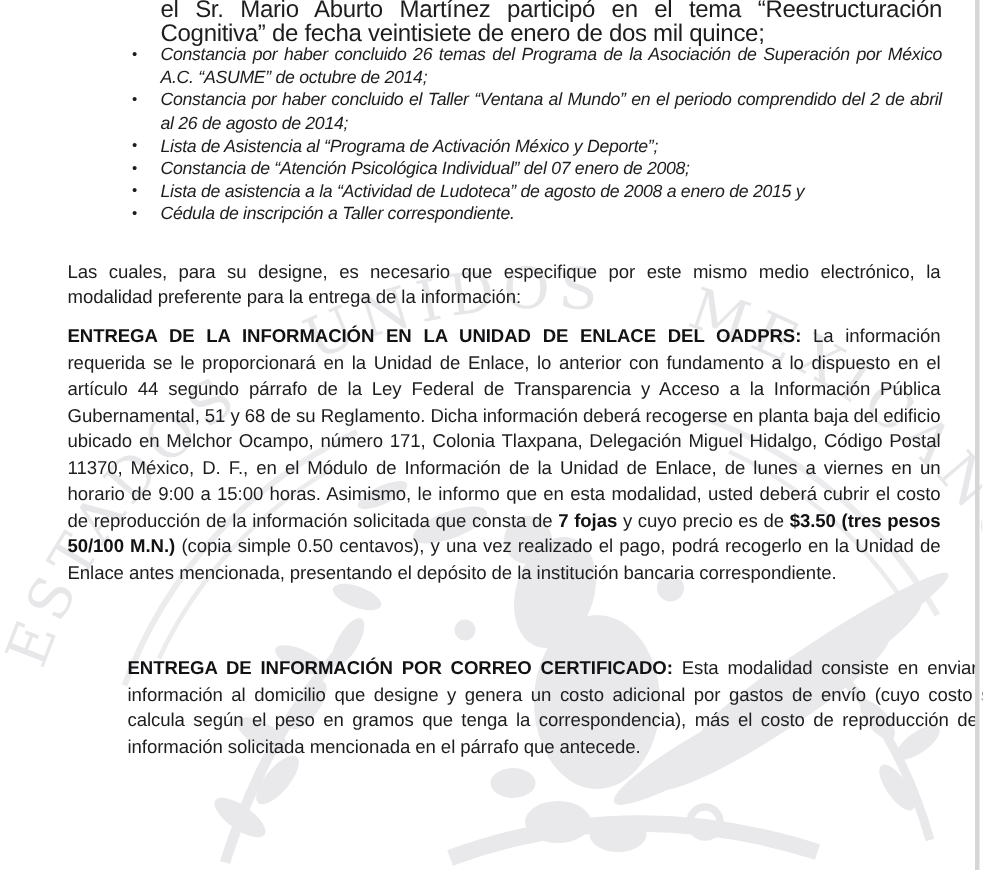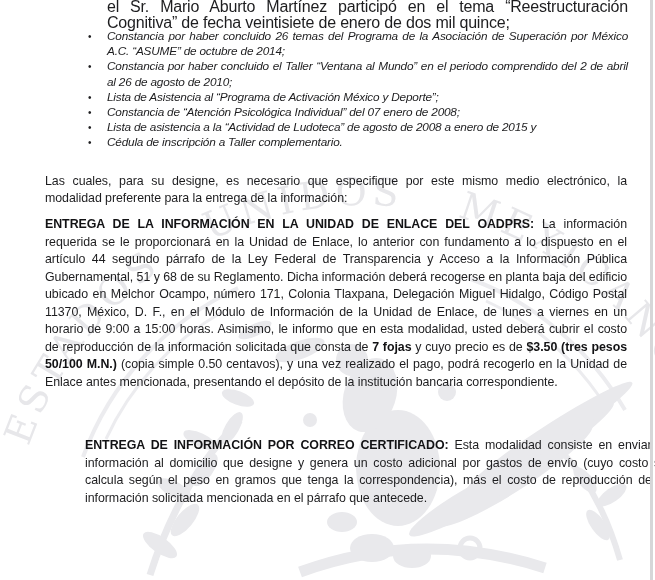--- a/index.html
+++ b/index.html
@@ -103,37 +103,37 @@
 
     <div class="cont">el Sr. Mario Aburto Martínez participó en el tema “Reestructuración Cognitiva” de fecha veintisiete de enero de dos mil quince;</div>
 
     <ul class="bullets">
         <li>
           <span class="marker">•</span>
           <span class="li-text">Constancia por haber concluido 26 temas del Programa de la Asociación de Superación por México A.C. “ASUME” de octubre de 2014;</span>
         </li>
         <li>
           <span class="marker">•</span>
-          <span class="li-text">Constancia por haber concluido el Taller “Ventana al Mundo” en el periodo comprendido del 2 de abril al 26 de agosto de 2010;</span>
+          <span class="li-text">Constancia por haber concluido el Taller “Ventana al Mundo” en el periodo comprendido del 2 de abril al 26 de agosto de 2014;</span>
         </li>
         <li>
           <span class="marker">•</span>
           <span class="li-text">Lista de Asistencia al “Programa de Activación México y Deporte”;</span>
         </li>
         <li>
           <span class="marker">•</span>
           <span class="li-text">Constancia de “Atención Psicológica Individual” del 07 enero de 2008;</span>
         </li>
         <li>
           <span class="marker">•</span>
           <span class="li-text">Lista de asistencia a la “Actividad de Ludoteca” de agosto de 2008 a enero de 2015 y</span>
         </li>
         <li>
           <span class="marker">•</span>
-          <span class="li-text">Cédula de inscripción a Taller complementario.</span>
+          <span class="li-text">Cédula de inscripción a Taller correspondiente.</span>
         </li>
       </ul>
 
     <p class="intro">Las cuales,  para su designe, es necesario que especifique por este mismo medio electrónico, la modalidad preferente para la entrega de la información:</p>
 
     <p class="para p1"><span class="b">ENTREGA DE LA INFORMACIÓN EN LA UNIDAD DE ENLACE DEL OADPRS:</span><span> La información requerida se le proporcionará en la Unidad de Enlace, lo anterior con fundamento a lo dispuesto en el artículo 44 segundo párrafo de la Ley Federal de Transparencia y Acceso a la Información Pública Gubernamental, 51 y 68 de su Reglamento.  Dicha información deberá recogerse en planta baja del edificio ubicado en Melchor Ocampo, número 171, Colonia Tlaxpana, Delegación Miguel Hidalgo, Código Postal 11370, México, D. F., en el Módulo de Información de la Unidad de Enlace, de lunes a viernes en un horario de 9:00 a 15:00 horas. Asimismo, le informo que en esta modalidad, usted deberá cubrir el costo de reproducción de la información solicitada que consta de </span><span class="b">7 fojas</span><span> y cuyo precio es de </span><span class="b">$3.50 (tres pesos 50/100 M.N.)</span><span> (copia simple 0.50 centavos), y una vez realizado el pago,  podrá recogerlo en la Unidad de Enlace antes mencionada, presentando el depósito de la institución bancaria correspondiente.</span></p>
 
     <p class="para p2"><span class="b">ENTREGA DE INFORMACIÓN POR CORREO CERTIFICADO:</span><span> Esta modalidad consiste en enviar la información al domicilio que designe y genera un costo adicional por gastos de envío (cuyo costo se calcula según el peso en gramos que tenga la correspondencia), más el costo de reproducción de la información solicitada mencionada en el párrafo que antecede.</span></p>
   </div>
 

